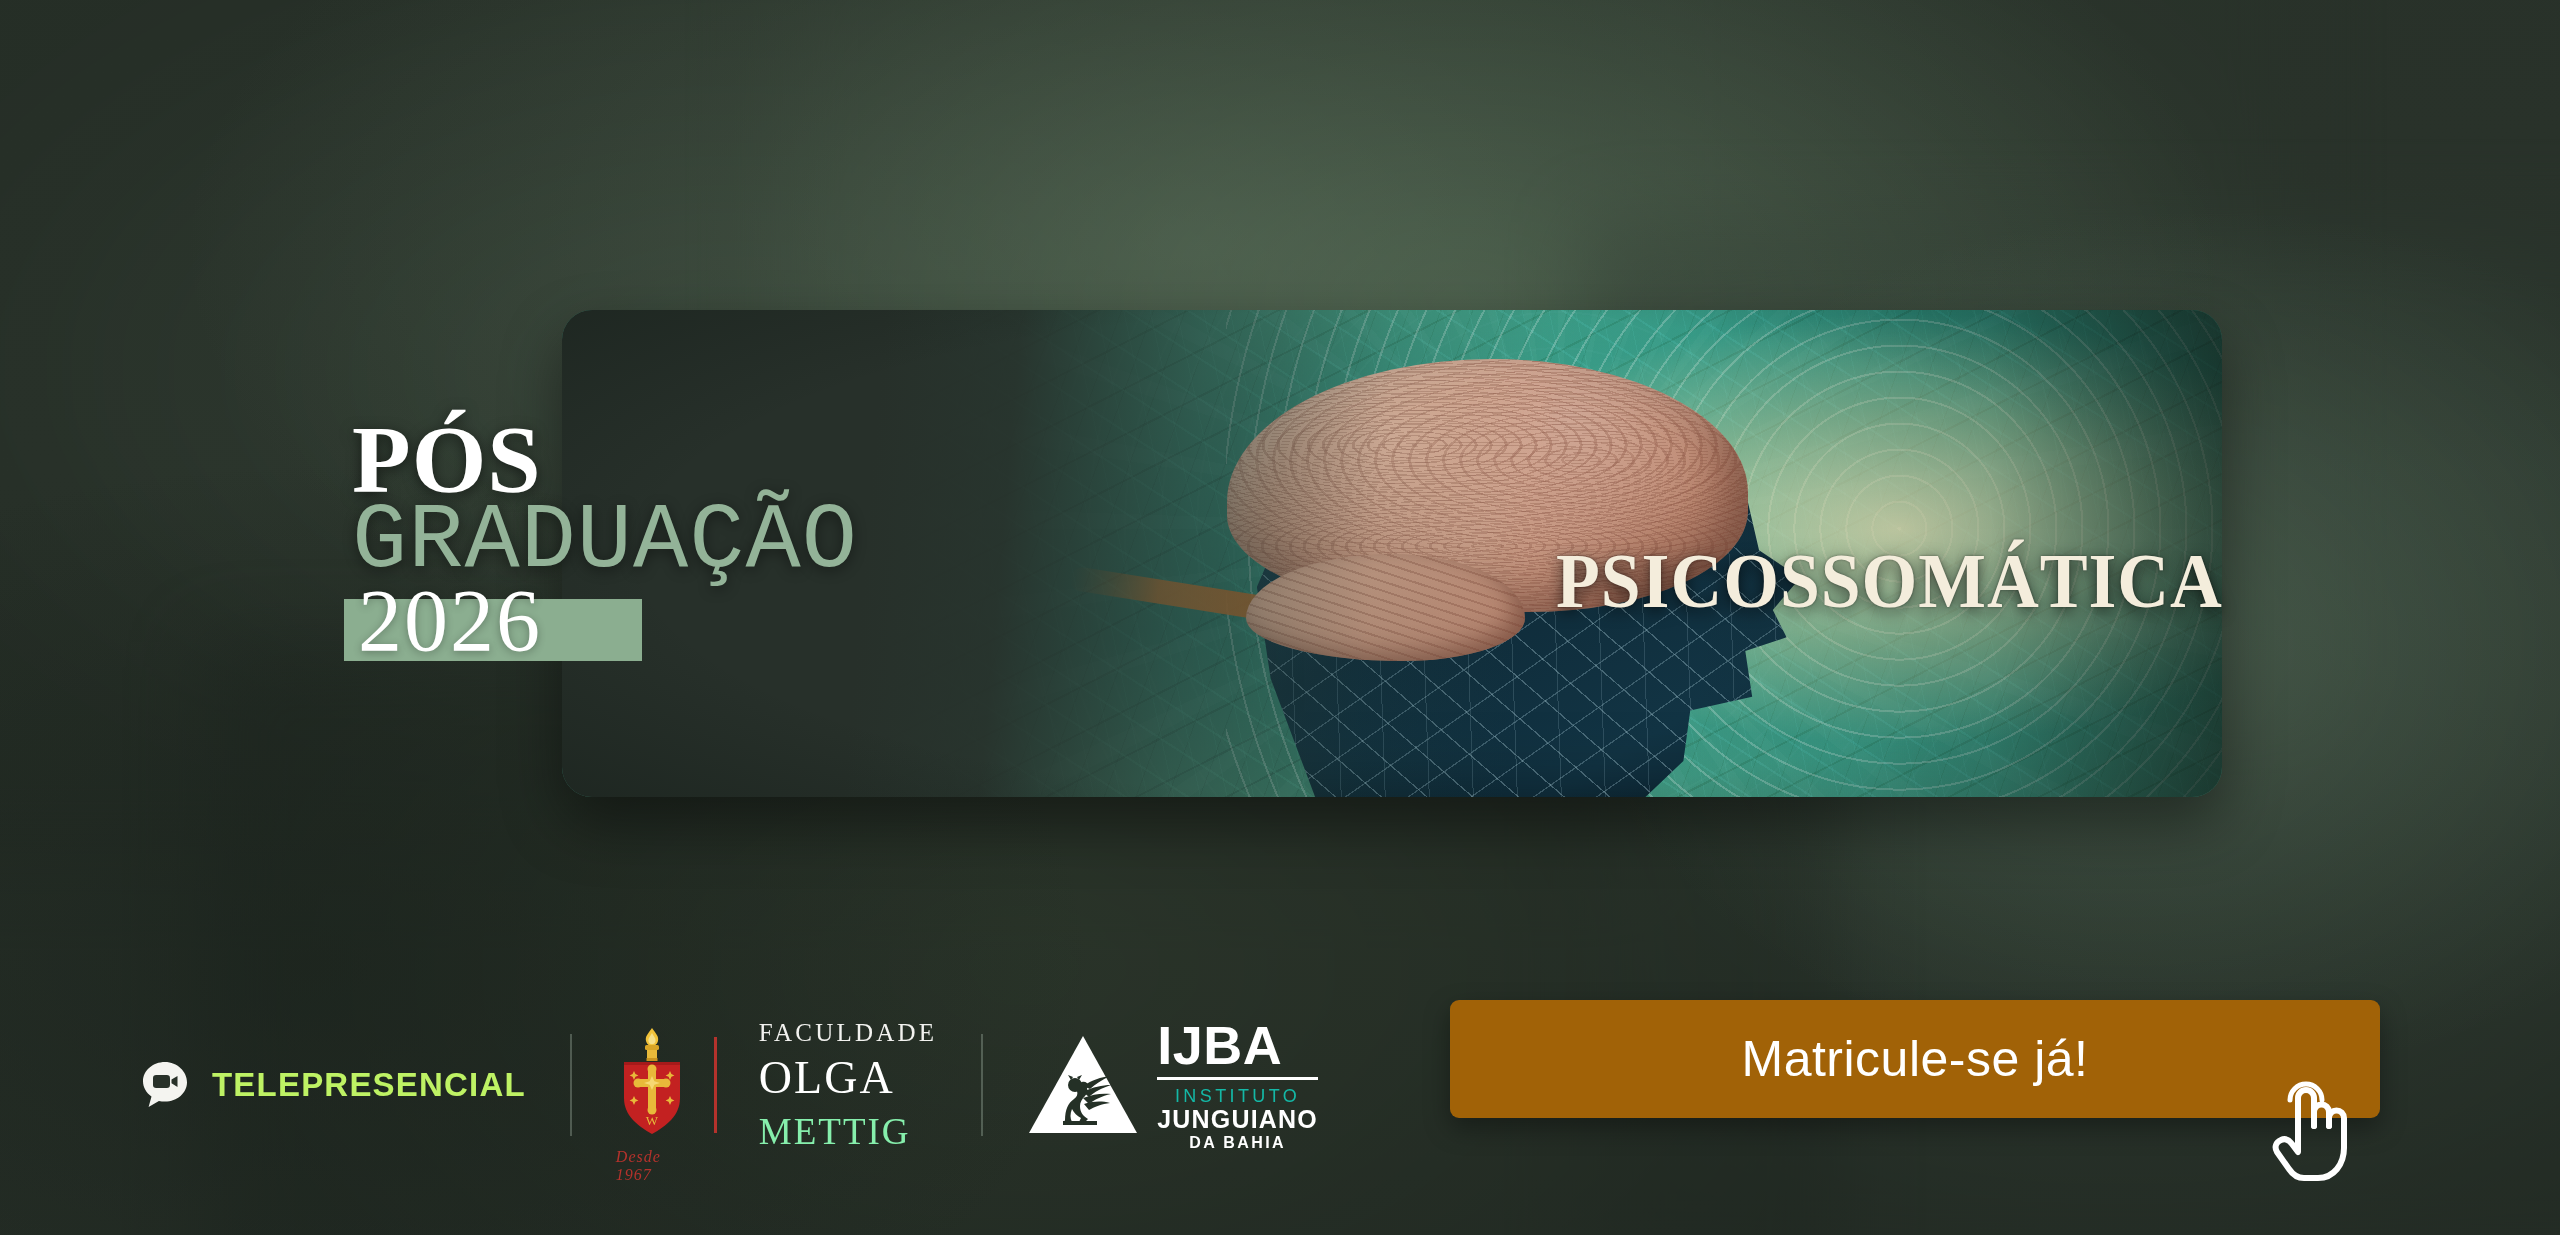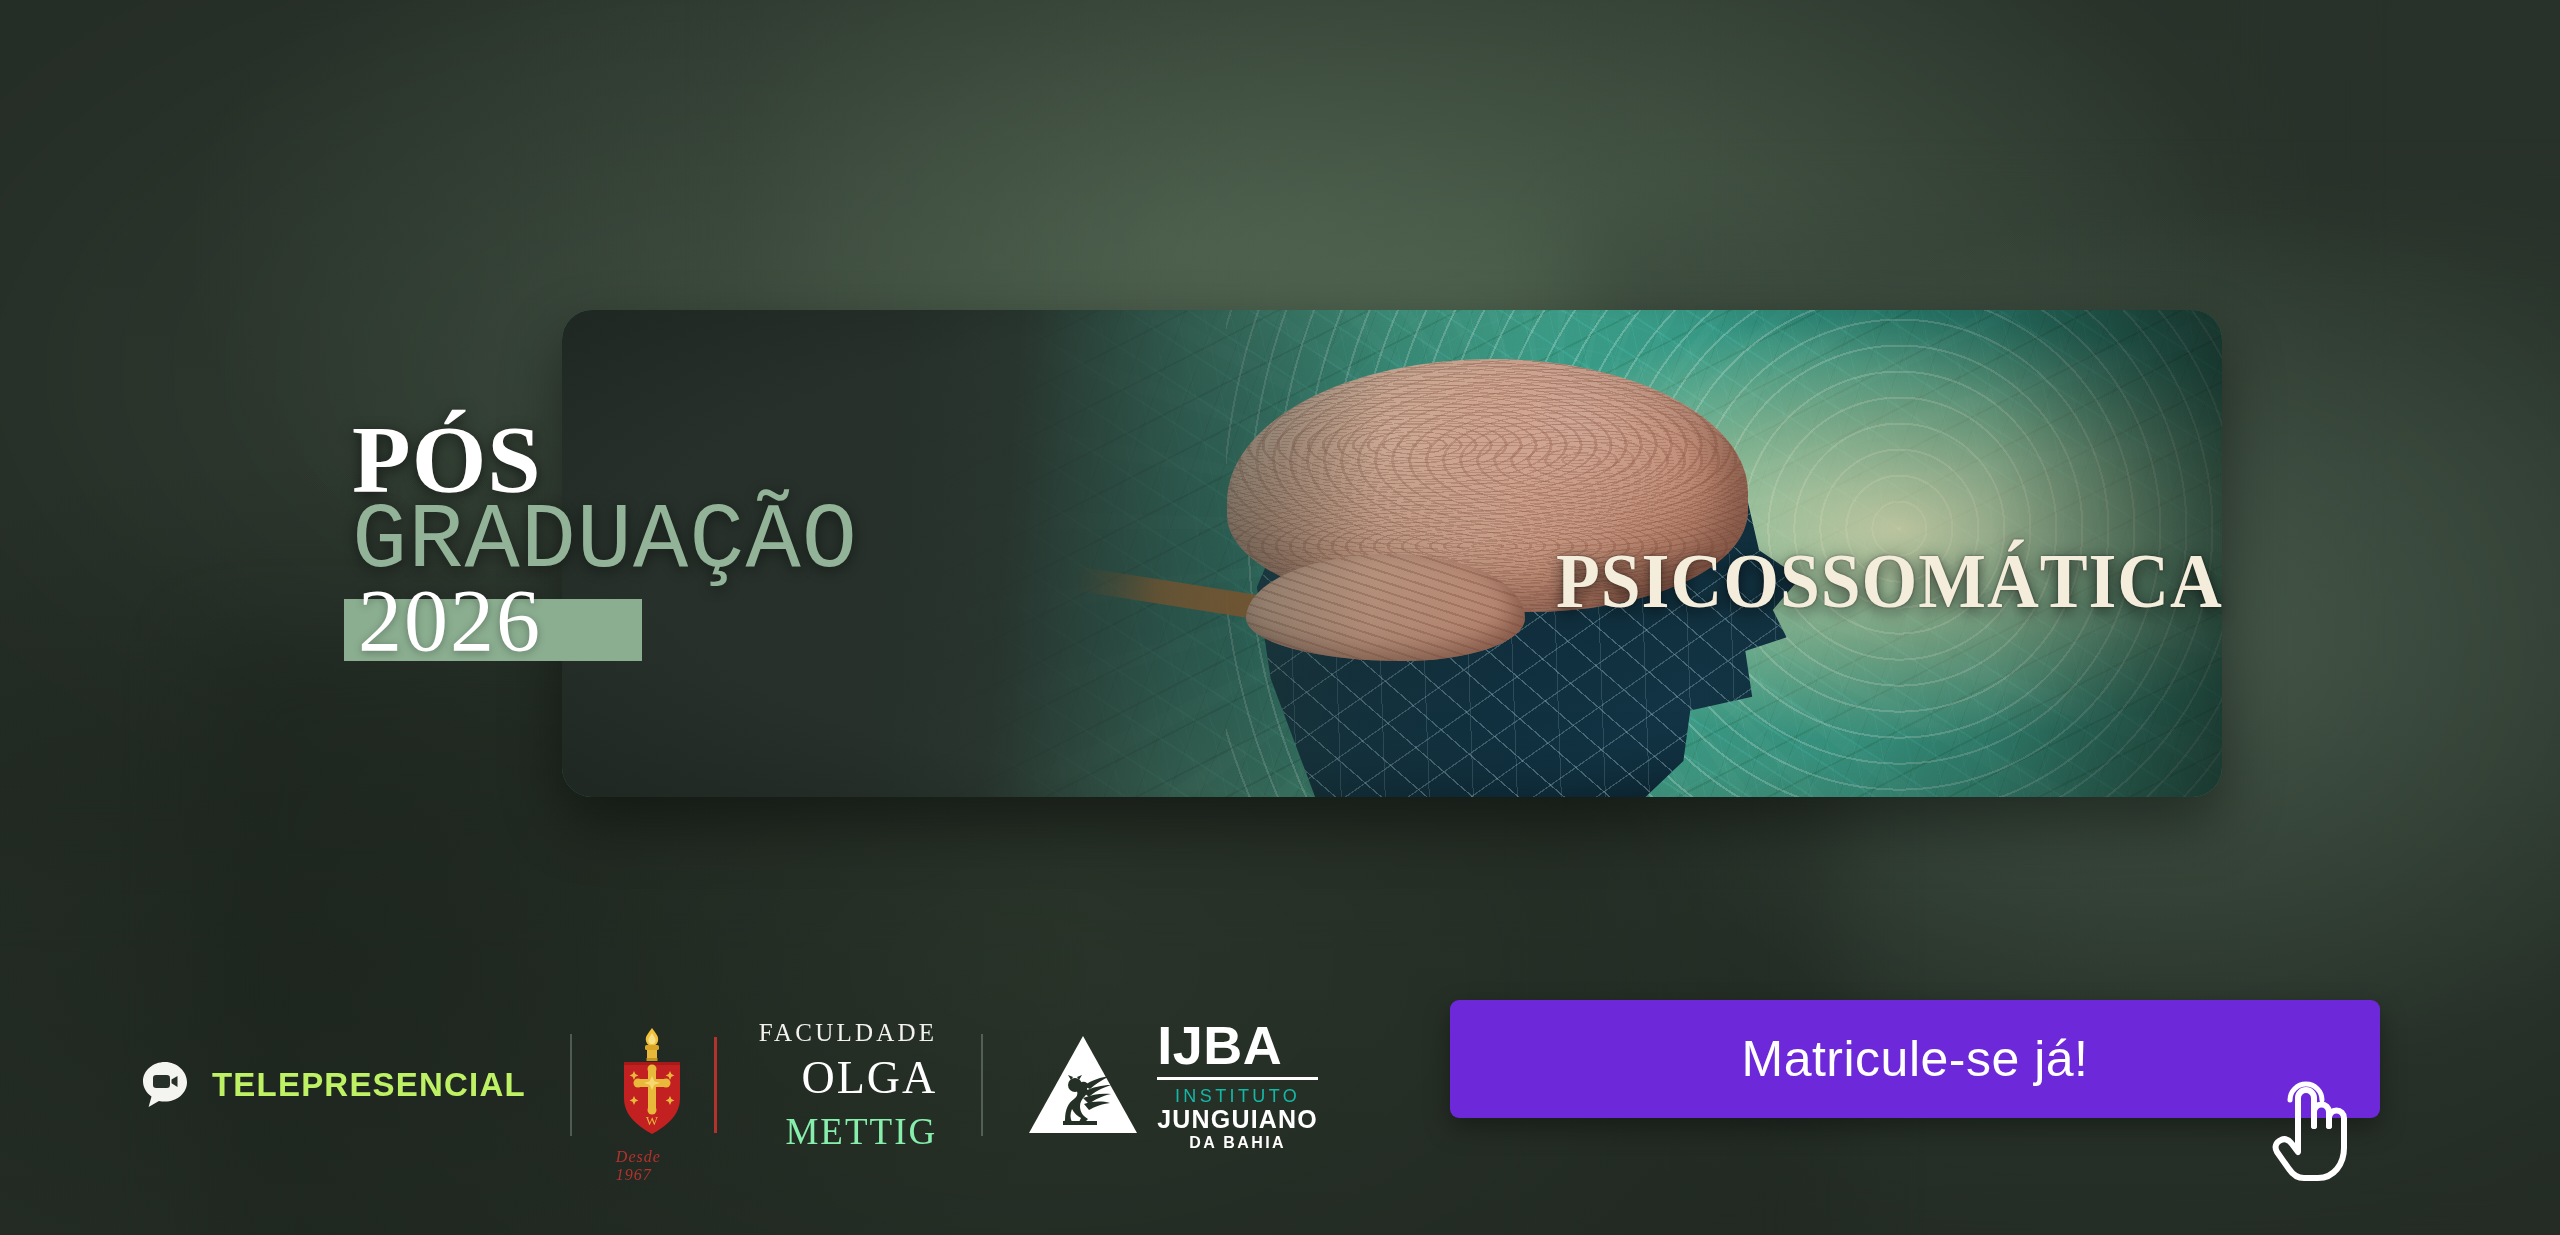--- a/index.html
+++ b/index.html
@@ -165,21 +165,21 @@
   .tp-icon{ width:50px; height:50px; position:relative; }
   .tp-label{
     color:#bef264; font-weight:700; font-size:33px; letter-spacing:1.2px;
   }
 
   .divider{ width:2px; height:102px; background:rgba(190,210,192,.30); margin:0 44px; }
 
   
   .om{ display:flex; align-items:center; gap:22px; }
   .om-crest{ width:72px; height:118px; position:relative; }
-  .om-names{ line-height:1;text-align:right; }
+  .om-names{ line-height:1; }
   .om-1{ color:#f2f2ef; font-family:"Liberation Serif", serif; font-size:25px; letter-spacing:3.2px; }
   .om-2{ color:#ffffff; font-family:"Liberation Serif", serif; font-size:46px; letter-spacing:2px; margin-top:10px; }
   .om-3{ color:#86efac; font-family:"Liberation Serif", serif; font-size:37px; letter-spacing:2px; margin-top:12px; }
   .om-since{
     color:#b4322c; font-family:"Liberation Serif", serif; font-style:italic;
     font-size:16px; letter-spacing:1px; text-align:center; margin-top:5px;
   }
   .om-redbar{ width:3px; height:96px; background:#b4322c; margin:0 20px 0 4px; }
 
   
@@ -188,21 +188,21 @@
   .ijba-txt{ line-height:1; }
   .ijba-main{ color:#fff; font-weight:700; font-size:54px; letter-spacing:.5px; }
   .ijba-rule{ height:3px; background:#fff; margin:5px 0 7px; width:100%; }
   .ijba-l1{ color:#14b8a6; font-size:18px; letter-spacing:3.4px; text-align:center; }
   .ijba-l2{ color:#fff; font-weight:700; font-size:25px; letter-spacing:1.2px; text-align:center; margin-top:2px; }
   .ijba-l3{ color:#fff; font-weight:700; font-size:16px; letter-spacing:2.4px; text-align:center; margin-top:3px; }
 
   
   #cta-button{
     position:absolute; left:1450px; top:1000px; width:930px; height:118px;
-    background:#6d28d9; border:none; border-radius:9px; cursor:pointer;
+    background:#a16207; border:none; border-radius:9px; cursor:pointer;
     display:flex; align-items:center; justify-content:center;
     box-shadow:0 10px 26px rgba(0,0,0,.35);
   }
   #cta-label{
     color:#fff; font-size:50px; font-weight:400; letter-spacing:.5px;
   }
   #cursor-icon{
     position:absolute; left:2268px; top:1080px; width:86px; height:104px;
     pointer-events:none;
   }

